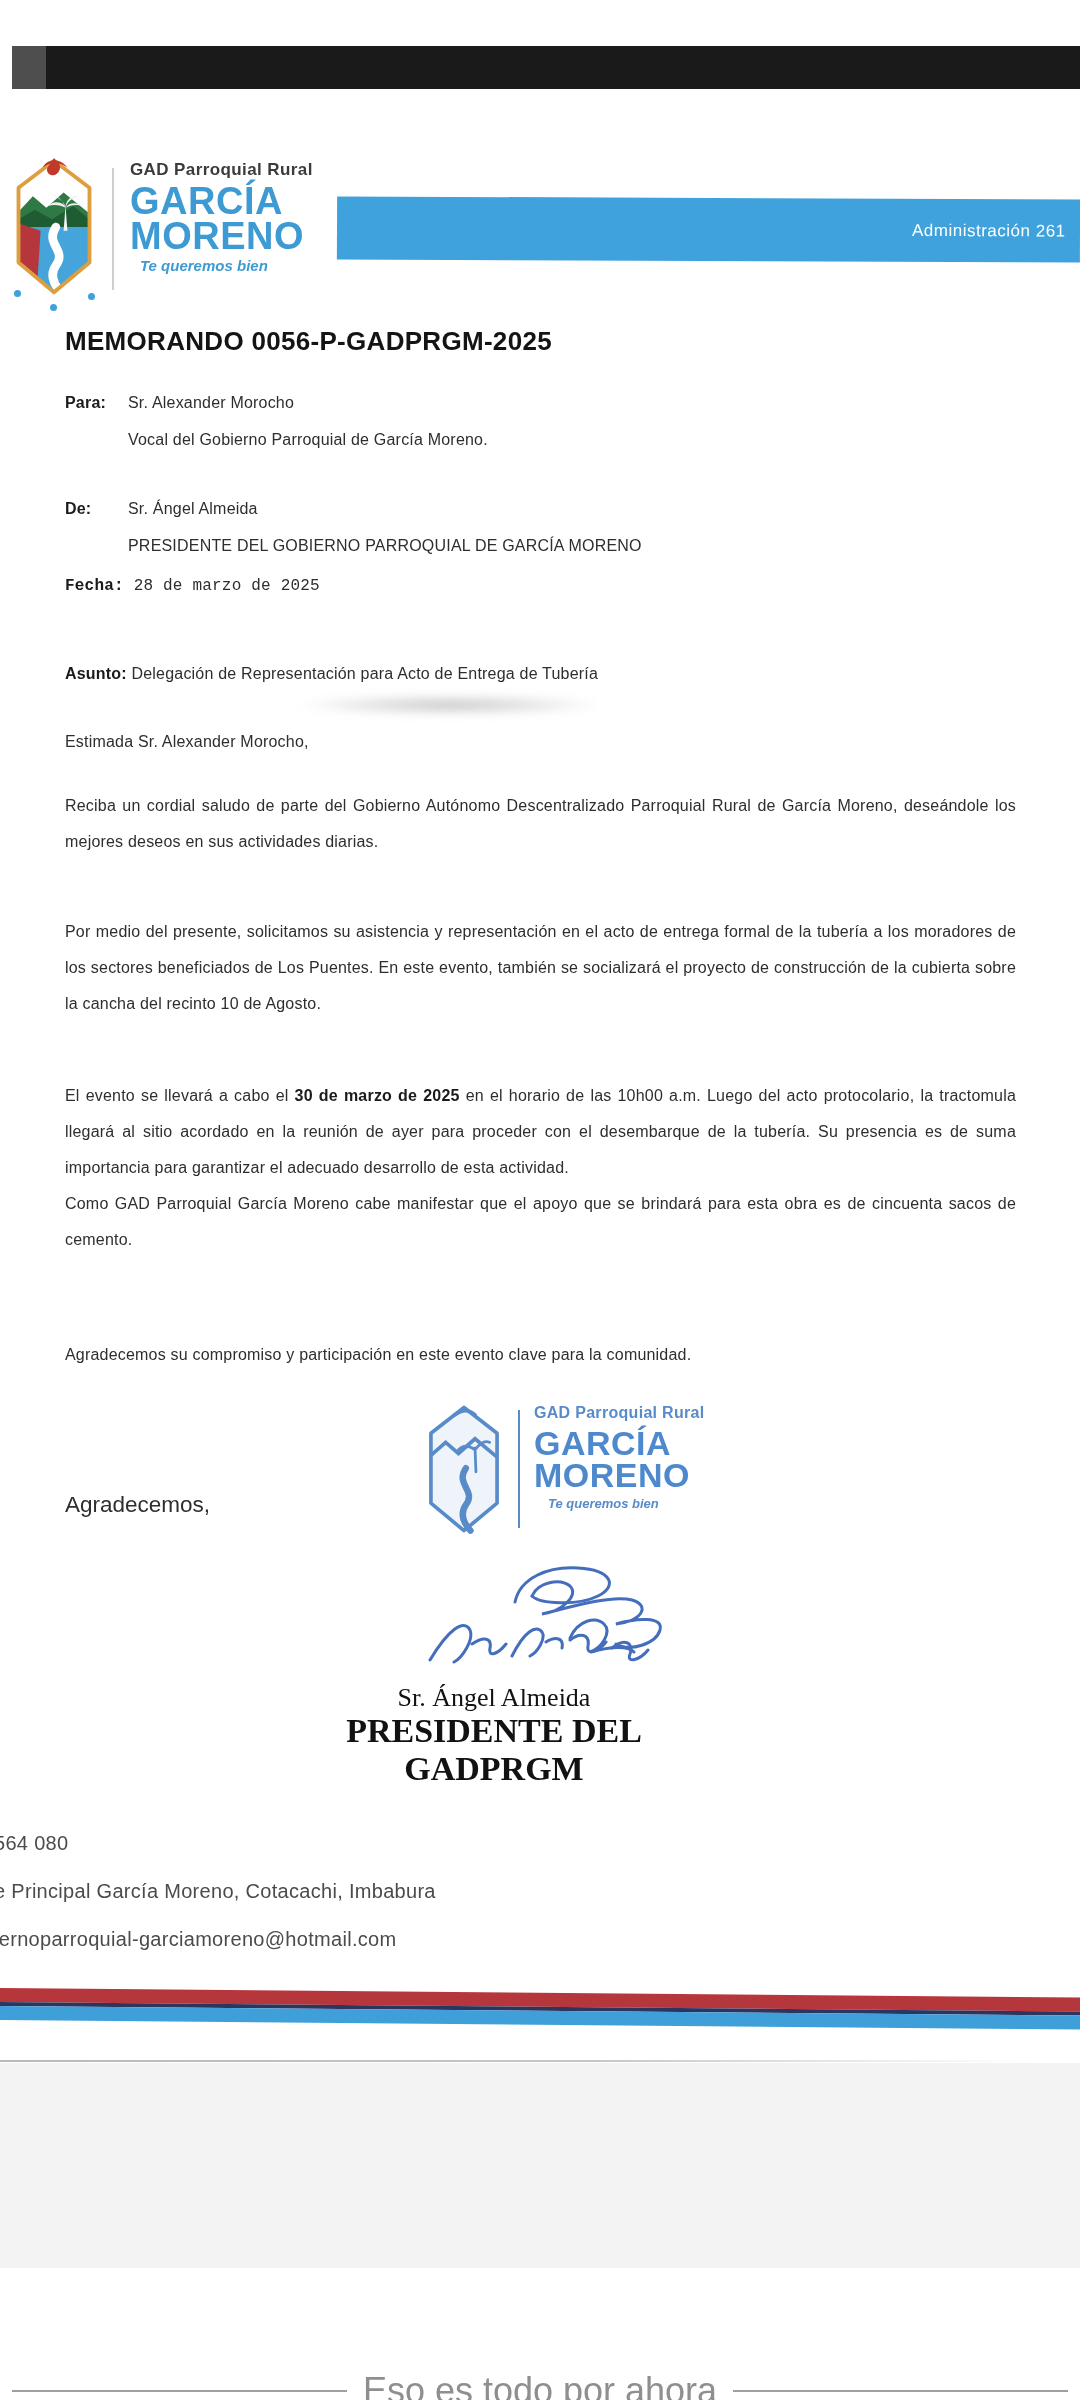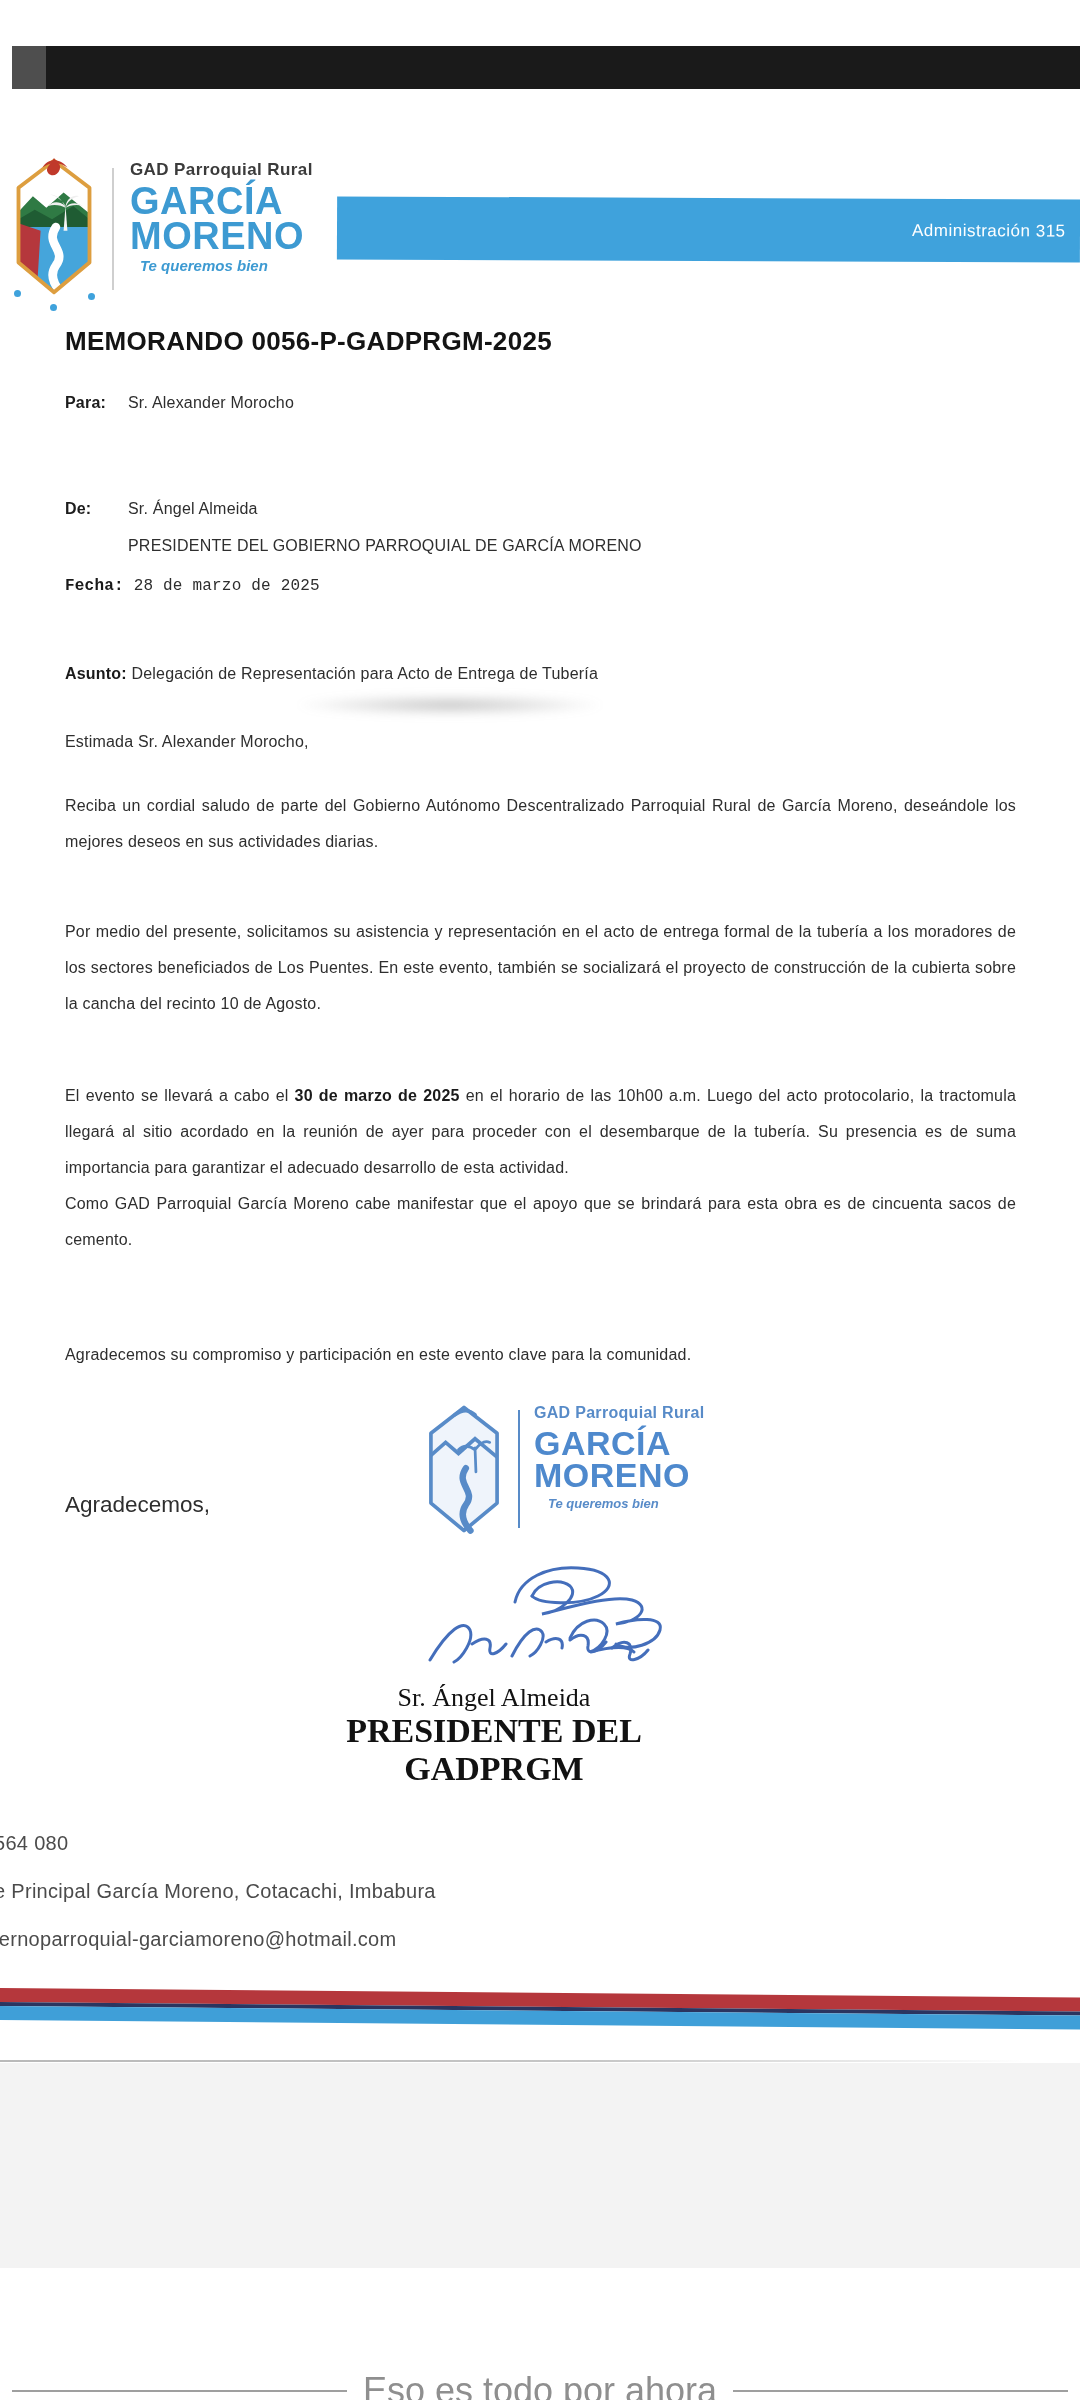--- a/index.html
+++ b/index.html
@@ -108,29 +108,30 @@
 <div class="abs dot" style="top:293px;left:88px;"></div>
 <div class="abs dot" style="top:304px;left:50px;"></div>
 
 <div class="abs lh-divider"></div>
 <div class="abs lh-text org-type">GAD Parroquial Rural</div>
 <div class="abs lh-text org-name name1">GARCÍA</div>
 <div class="abs lh-text org-name name2">MORENO</div>
 <div class="abs slogan">Te queremos bien</div>
 
 <div class="abs banner">
-  <span>Administración 315</span>
+  <span>Administración 261</span>
 </div>
 
 <div class="abs title doc">MEMORANDO 0056-P-GADPRGM-2025</div>
 
 <div class="abs row doc" style="top:384px;">
   <span class="lbl">Para:</span>
   <div class="val">
     <span>Sr. Alexander Morocho</span><br>
+    <span>Vocal del Gobierno Parroquial de García Moreno.</span>
   </div>
 </div>
 
 <div class="abs row doc" style="top:490px;">
   <span class="lbl">De:</span>
   <div class="val">
     <span>Sr. Ángel Almeida</span><br>
     <span>PRESIDENTE DEL GOBIERNO PARROQUIAL DE GARCÍA MORENO</span>
   </div>
 </div>

